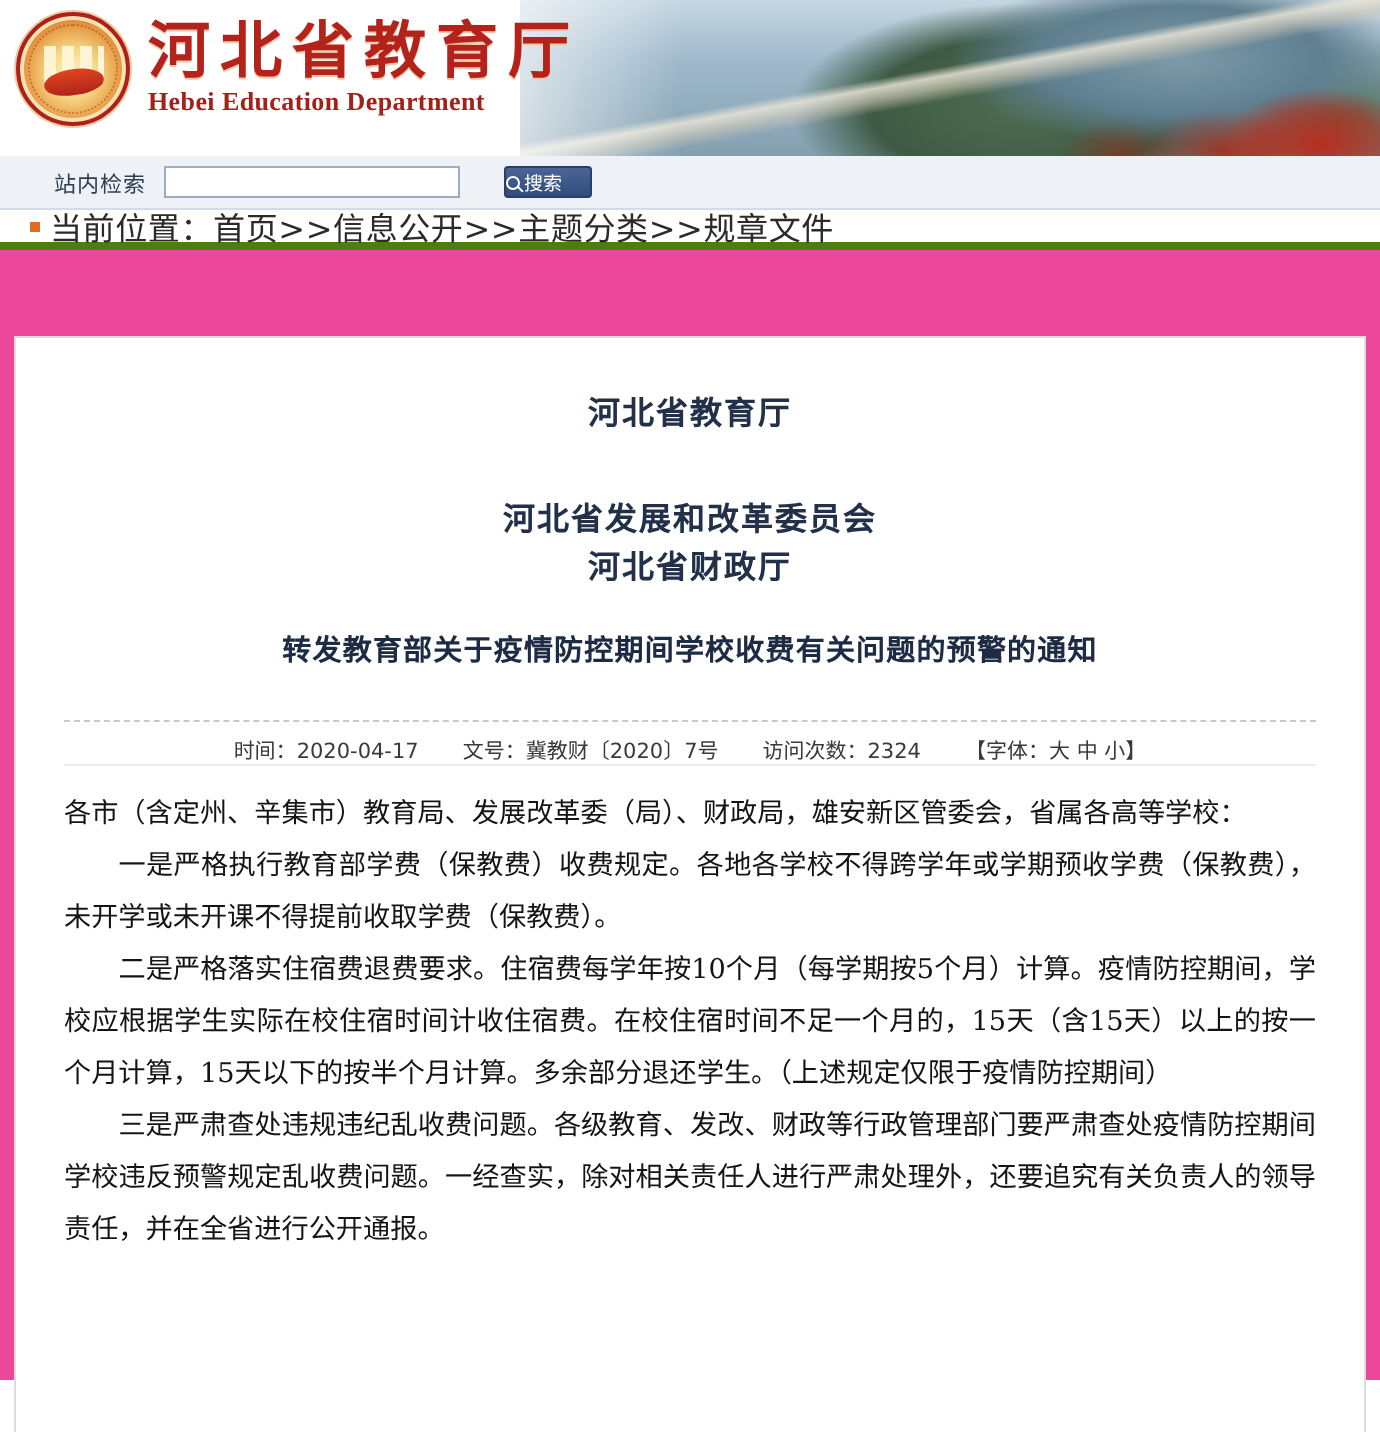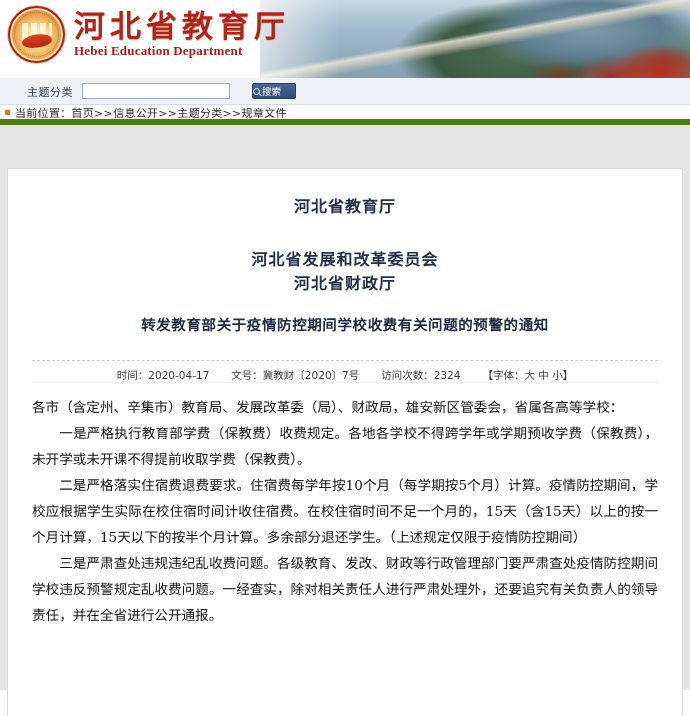--- a/index.html
+++ b/index.html
@@ -3,21 +3,21 @@
 <meta charset="utf-8">
 <title>河北省教育厅</title>
 <style>
   * { margin:0; padding:0; box-sizing:border-box; }
   html, body {
     width:690px; height:716px;
     background:#ffffff;
     font-family:"Liberation Sans","DejaVu Sans",sans-serif;
     overflow:hidden;
   }
-  #page { position:relative; width:690px; height:690px; background:#e5e5e5; }
+  #page { position:relative; width:690px; height:690px; background:#ec4899; }
 
   
   .banner {
     position:relative; width:690px; height:78px; overflow:hidden;
     background:#ffffff;
   }
   .banner-photo {
     position:absolute; top:0; right:0; width:430px; height:78px;
     background:
       
@@ -125,24 +125,24 @@
     color:#fff; font-size:9.5px; cursor:pointer;
     display:flex; align-items:center; justify-content:flex-start; gap:2px;
     font-family:"DejaVu Sans","Liberation Sans",sans-serif;
   }
   .mag { width:7px; height:7px; border:1.2px solid #fff; border-radius:50%; position:relative; display:inline-block;}
   .mag::after { content:""; position:absolute; right:-3px; bottom:-2px; width:4px; height:1.2px; background:#fff; transform:rotate(45deg); }
 
   
   .crumb {
     width:690px; height:20px; background:#ffffff;
-    display:flex; align-items:center; padding-left:4px;
-    font-size:11px; color:#2a2a2a; letter-spacing:.3px;
-    font-family:"DejaVu Sans","Liberation Sans",sans-serif;
-    border-bottom:6px solid #4d7c0f;
+    display:flex; align-items:center; padding-left:14px;
+    font-size:16px; color:#2a2a2a; letter-spacing:.3px;
+    font-family:"DejaVu Sans","Liberation Sans",sans-serif;
+    border-bottom:4px solid #4d7c0f;
   }
   .crumb-icon {
     width:7px; height:7px; background:#e06c1f; margin-right:4px;
     box-shadow:inset 0 0 0 1px #fff;
   }
 
   
   .card {
     position:absolute; left:7px; top:168px; width:676px; height:548px;
     background:#fff; border:1px solid #dcdcdc; border-bottom:none;
@@ -191,21 +191,21 @@
       </div>
       <div>
         <div class="title-cn">河北省教育厅</div>
         <div class="title-en">Hebei Education Department</div>
       </div>
     </div>
   </div>
 
 
   <div class="searchbar">
-    <span class="search-label">主题分类</span>
+    <span class="search-label">站内检索</span>
     <input class="search-input" type="text" placeholder="" style="">
     <div class="search-btn">
       <span class="mag"></span>
       <span>搜索</span>
     </div>
   </div>
 
   <div class="crumb">
     <span class="crumb-icon"></span>
     <span>当前位置：</span>

